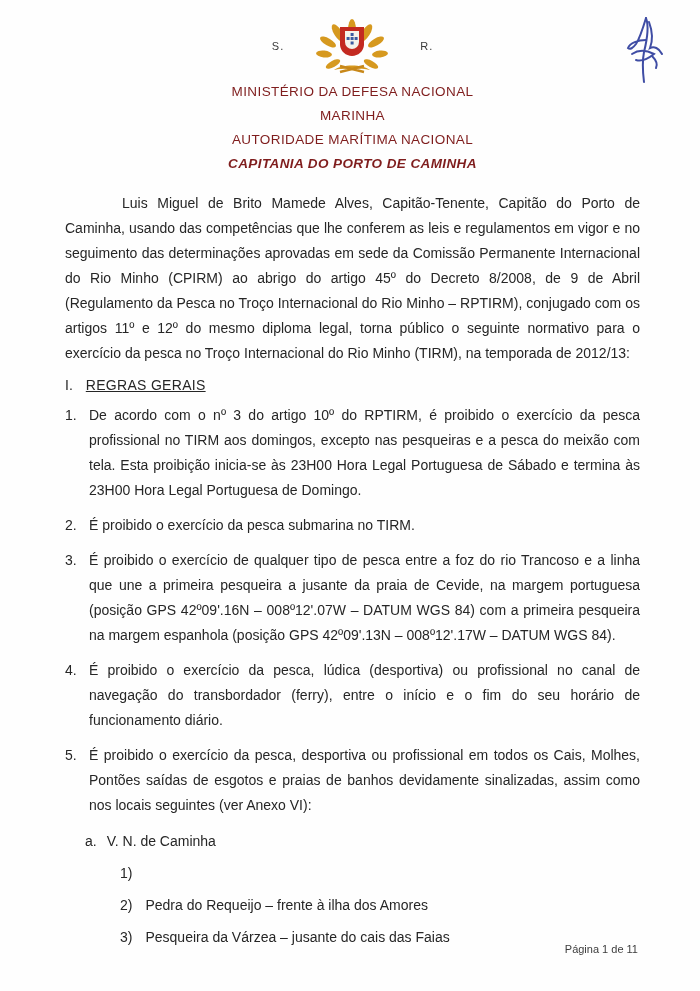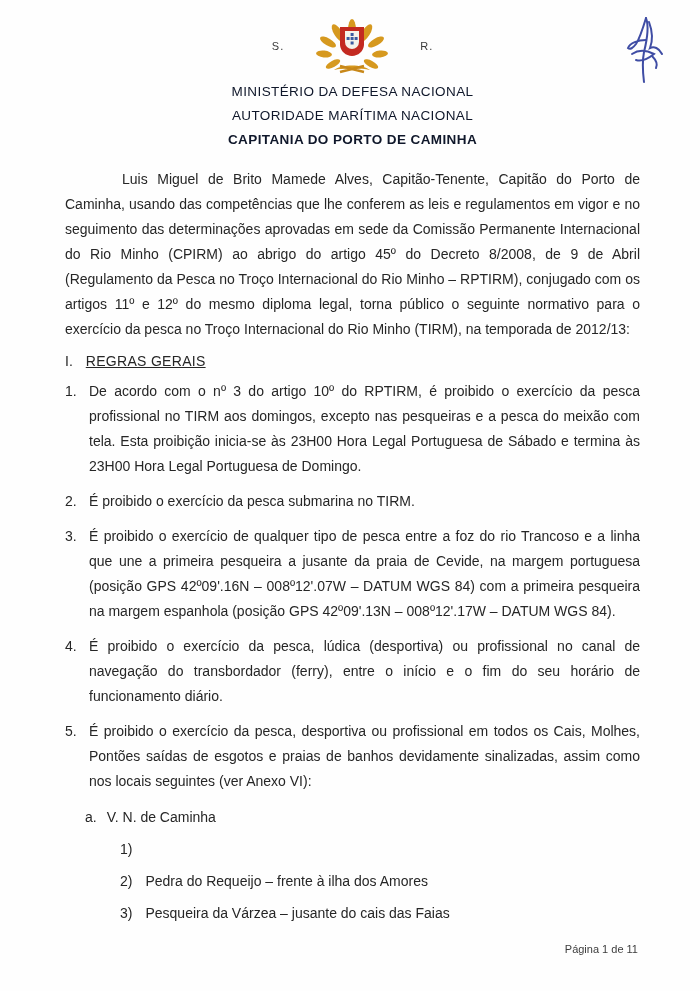--- a/index.html
+++ b/index.html
@@ -12,22 +12,22 @@
     font-family:"Liberation Sans", sans-serif;
     color:#262626;
     overflow:hidden;
   }
   .content { padding:16px 60px 0 65px; }
 
   
   .masthead { text-align:center; }
   .emblem-row { display:flex; align-items:center; justify-content:center; gap:16px; height:60px; }
   .sr-letter { font-size:11px; color:#3a3a3a; letter-spacing:1px; }
-  .org-line { font-size:13.5px; line-height:16px; margin-top:8px; letter-spacing:0.4px; color:#0f172a; }
-  .org-line.bold { font-weight:bold; }
+  .org-line { font-size:13.5px; line-height:16px; margin-top:8px; letter-spacing:0.4px; color:#7f1d1d; }
+  .org-line.bold { font-weight:bold;font-style:italic; }
   .doc-title {
     margin-top:21px; font-size:17px; font-weight:bold;
     text-decoration:underline; letter-spacing:0.6px; text-align:center; color:#1f1f1f;
   }
 
   
   .bodytext { font-size:14px; line-height:25px; }
   .intro { margin-top:19px; text-align:justify; text-indent:57px; }
 
   .section-heading { margin-top:11px; display:flex; gap:13px; font-size:14px; }
@@ -97,20 +97,21 @@
               <rect x="46.6" y="23" width="3" height="3"></rect>
               <rect x="54.6" y="23" width="3" height="3"></rect>
               <rect x="50.6" y="23" width="3" height="3"></rect>
               <rect x="50.6" y="27.5" width="3" height="3"></rect>
             </g>
           </svg>
         </span>
         <span class="sr-letter">R.</span>
       </div>
       <div class="org-line">MINISTÉRIO DA DEFESA NACIONAL</div>
+      <div class="org-line">MARINHA</div>
       <div class="org-line">AUTORIDADE MARÍTIMA NACIONAL</div>
       <div class="org-line bold">CAPITANIA DO PORTO DE CAMINHA</div>
     </div>
 
 
     <p class="bodytext intro">Luis Miguel de Brito Mamede Alves, Capitão-Tenente, Capitão do Porto de Caminha, usando das competências que lhe conferem as leis e regulamentos em vigor e no seguimento das determinações aprovadas em sede da Comissão Permanente Internacional do Rio Minho (CPIRM) ao abrigo do artigo 45º do Decreto 8/2008, de 9 de Abril (Regulamento da Pesca no Troço Internacional do Rio Minho – RPTIRM), conjugado com os artigos 11º e 12º do mesmo diploma legal, torna público o seguinte normativo para o exercício da pesca no Troço Internacional do Rio Minho (TIRM), na temporada de 2012/13:</p>
 
     <div class="section-heading">
       <span>I.</span>
       <span class="hd">REGRAS GERAIS</span>

